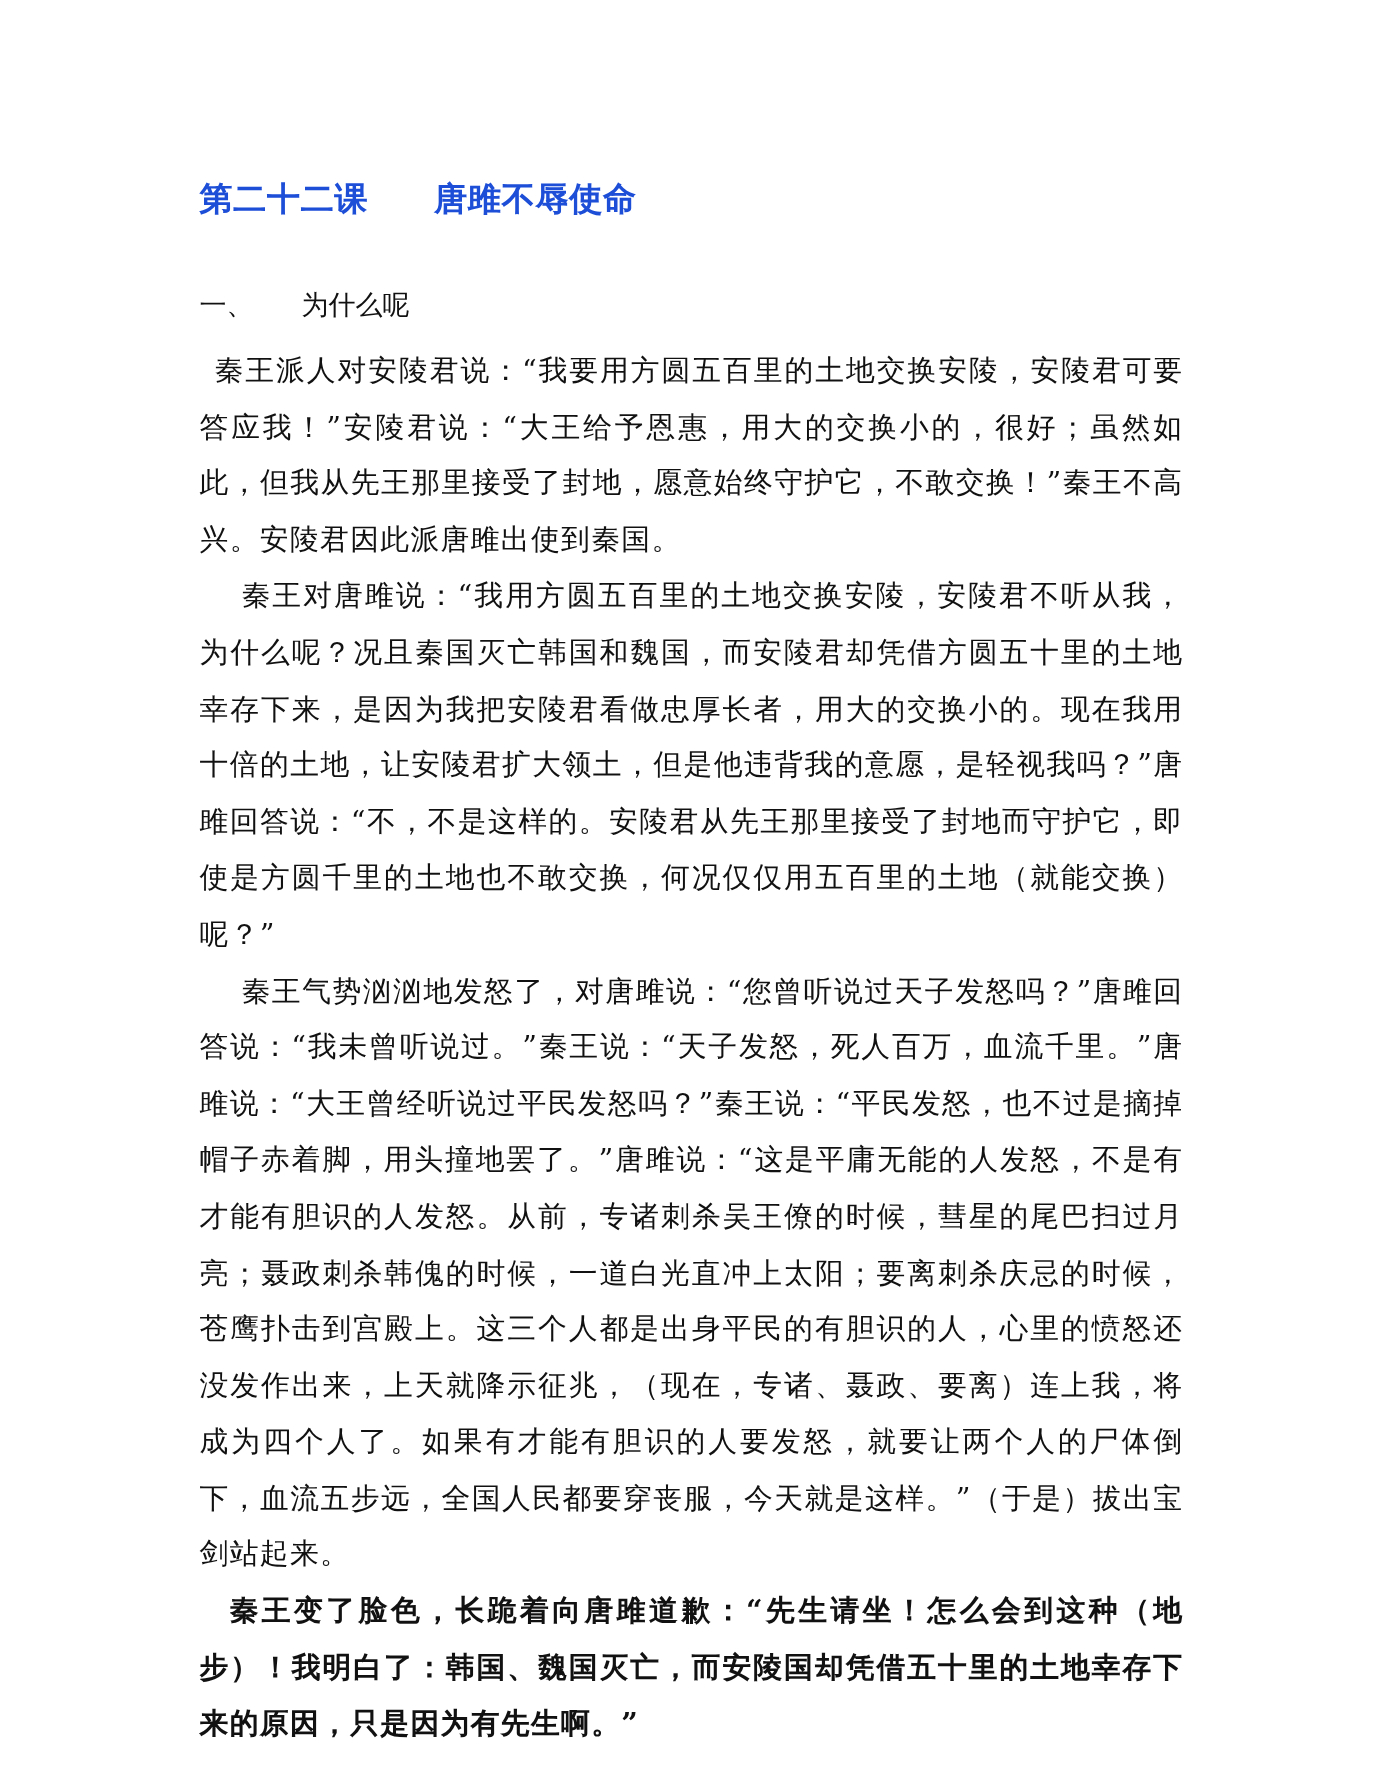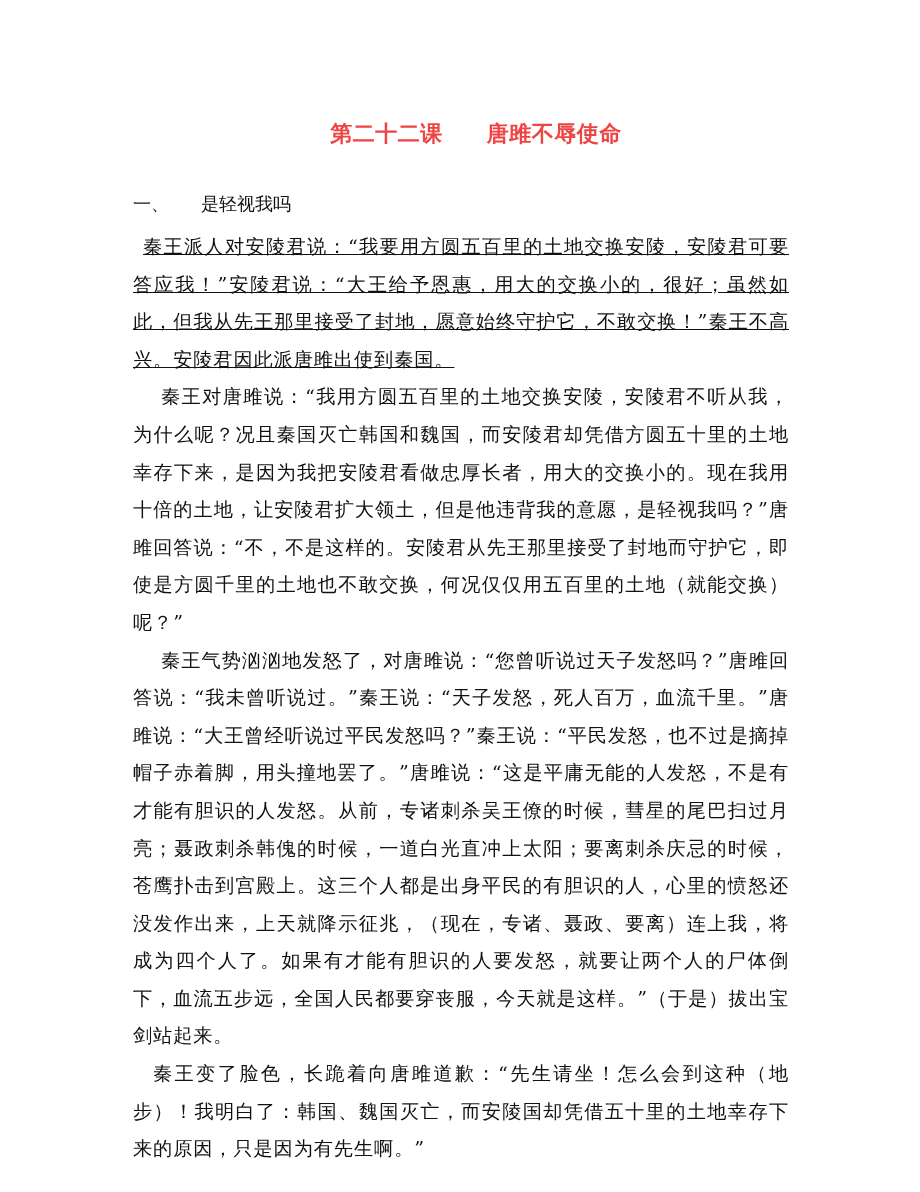--- a/index.html
+++ b/index.html
@@ -16,27 +16,27 @@
       color: #111111;
     }
     .page {
       position: absolute;
       left: 133px;
       top: 0;
       width: 656px;
     }
     .title {
       position: absolute;
-      left: 15px;
+      left: 0;
       top: 119px;
       width: 656px;
-      text-align: center;
+      text-align: left;
       font-size: 22px;
       line-height: 28px;
-      color: #ef4444;
+      color: #1d4ed8;
       font-weight: bold;
       letter-spacing: 0.5px;
       white-space: pre;
     }
     .title .gap {
       display: inline-block;
       width: 44px;
     }
     .section-heading {
       position: absolute;
@@ -56,32 +56,32 @@
       top: 228px;
       width: 656px;
       font-size: 19.2px;
       line-height: 37.6px;
       text-align: justify;
       letter-spacing: 0.9px;
     }
     .para {
       margin: 0;
     }
-    .para.indent-small { text-indent: 10px; text-decoration: underline; }
+    .para.indent-small { text-indent: 10px; }
     .para.indent { text-indent: 28px; }
-    .para.indent-mid { text-indent: 20px; }
+    .para.indent-mid { text-indent: 20px; font-weight: bold; }
   </style>
 </head>
 <body>
 
 <div class="page">
   <div class="title"><span>第二十二课</span><span class="gap"></span><span>唐雎不辱使命</span></div>
 
   <div class="section-heading">
-    <span class="num">一、</span><span>是轻视我吗</span>
+    <span class="num">一、</span><span>为什么呢</span>
   </div>
 
   <div class="body">
     <p class="para indent-small">秦王派人对安陵君说：“我要用方圆五百里的土地交换安陵，安陵君可要答应我！”安陵君说：“大王给予恩惠，用大的交换小的，很好；虽然如此，但我从先王那里接受了封地，愿意始终守护它，不敢交换！”秦王不高兴。安陵君因此派唐雎出使到秦国。</p>
     <p class="para indent">秦王对唐雎说：“我用方圆五百里的土地交换安陵，安陵君不听从我，为什么呢？况且秦国灭亡韩国和魏国，而安陵君却凭借方圆五十里的土地幸存下来，是因为我把安陵君看做忠厚长者，用大的交换小的。现在我用十倍的土地，让安陵君扩大领土，但是他违背我的意愿，是轻视我吗？”唐雎回答说：“不，不是这样的。安陵君从先王那里接受了封地而守护它，即使是方圆千里的土地也不敢交换，何况仅仅用五百里的土地（就能交换）呢？”</p>
     <p class="para indent">秦王气势汹汹地发怒了，对唐雎说：“您曾听说过天子发怒吗？”唐雎回答说：“我未曾听说过。”秦王说：“天子发怒，死人百万，血流千里。”唐雎说：“大王曾经听说过平民发怒吗？”秦王说：“平民发怒，也不过是摘掉帽子赤着脚，用头撞地罢了。”唐雎说：“这是平庸无能的人发怒，不是有才能有胆识的人发怒。从前，专诸刺杀吴王僚的时候，彗星的尾巴扫过月亮；聂政刺杀韩傀的时候，一道白光直冲上太阳；要离刺杀庆忌的时候，苍鹰扑击到宫殿上。这三个人都是出身平民的有胆识的人，心里的愤怒还没发作出来，上天就降示征兆，（现在，专诸、聂政、要离）连上我，将成为四个人了。如果有才能有胆识的人要发怒，就要让两个人的尸体倒下，血流五步远，全国人民都要穿丧服，今天就是这样。”（于是）拔出宝剑站起来。</p>
     <p class="para indent-mid">秦王变了脸色，长跪着向唐雎道歉：“先生请坐！怎么会到这种（地步）！我明白了：韩国、魏国灭亡，而安陵国却凭借五十里的土地幸存下来的原因，只是因为有先生啊。”</p>
   </div>
 </div>
 

